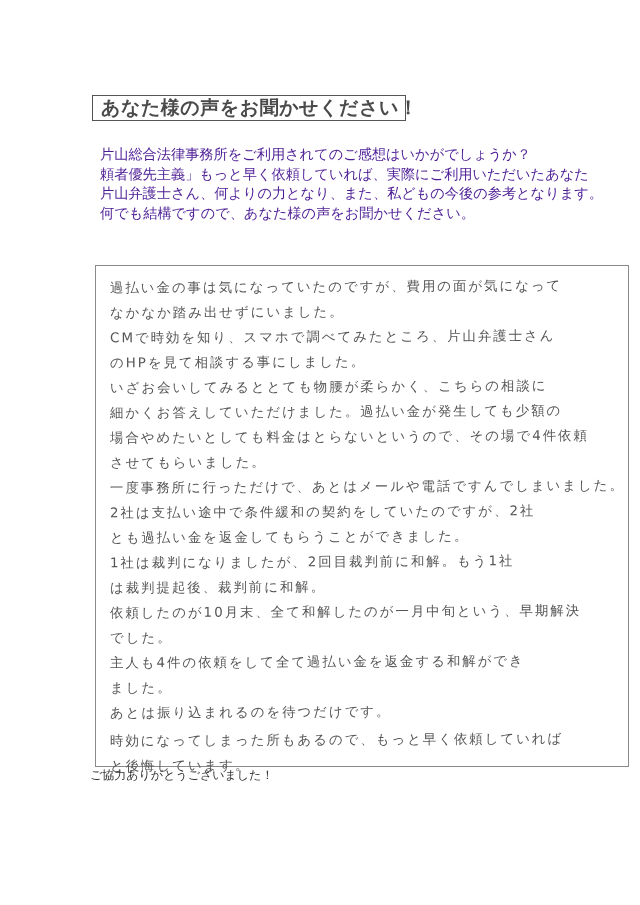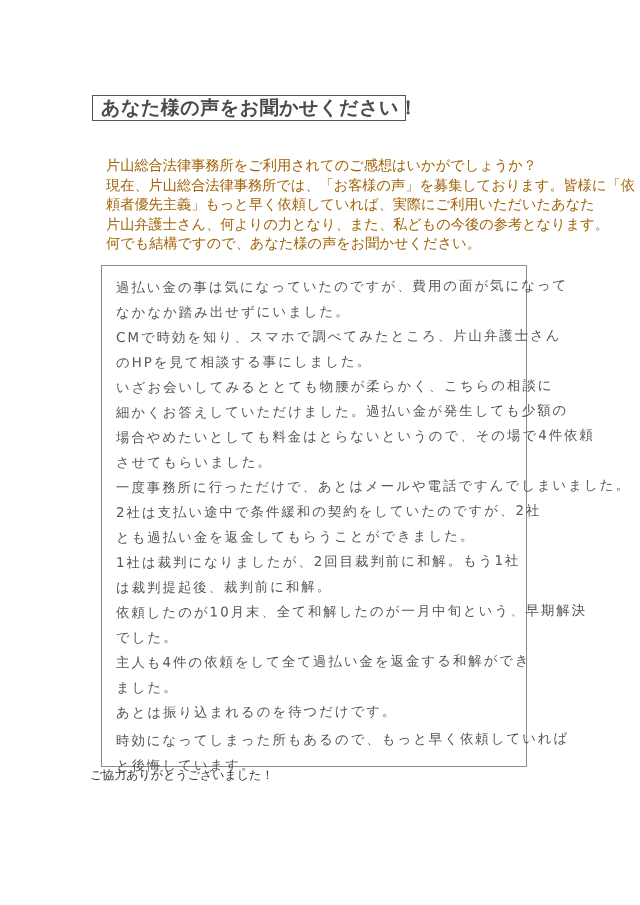--- a/index.html
+++ b/index.html
@@ -12,26 +12,26 @@
     .title-box {
       position: absolute; left: 92px; top: 95px; width: 314px; height: 26px;
       border: 1px solid #555; box-sizing: border-box;
       background: #fff; display: flex; align-items: center; padding-left: 8px;
     }
     .title-text {
       font-size: 19px; font-weight: bold; color: #4a4a4a; letter-spacing: 0.5px;
       white-space: nowrap;
     }
     .intro {
-      position: absolute; left: 106px; top: 145px; width: 460px;
-      font-size: 14.2px; line-height: 19.6px; color: #a16207; margin-top: 11px;
+      position: absolute; left: 100px; top: 145px; width: 460px;
+      font-size: 14.2px; line-height: 19.6px; color: #4c1d95;
     }
     .intro .line { white-space: nowrap; display: block; }
     .hand-box {
-      position: absolute; left: 101px; top: 265px; width: 426px; height: 502px;
+      position: absolute; left: 95px; top: 265px; width: 534px; height: 502px;
       border: 1px solid #8a8a8a; box-sizing: border-box; background: #fff;
     }
     .hand-lines {
       position: absolute; left: 14px; top: 8px; right: 10px;
       font-family: "DejaVu Sans", sans-serif;
       font-size: 13.4px; color: #555;
       letter-spacing: 2px;
     }
     .hand-line {
       display: block; white-space: nowrap; height: 25px; line-height: 25px;
@@ -45,21 +45,20 @@
   </style>
 </head>
 <body>
 
 <div class="title-box">
   <span class="title-text">あなた様の声をお聞かせください！</span>
 </div>
 
 <div class="intro">
   <span class="line">片山総合法律事務所をご利用されてのご感想はいかがでしょうか？</span>
-  <span class="line">現在、片山総合法律事務所では、「お客様の声」を募集しております。皆様に「依</span>
   <span class="line">頼者優先主義」もっと早く依頼していれば、実際にご利用いただいたあなた</span>
   <span class="line">片山弁護士さん、何よりの力となり、また、私どもの今後の参考となります。</span>
   <span class="line">何でも結構ですので、あなた様の声をお聞かせください。</span>
 </div>
 
 <div class="hand-box">
   <div class="hand-lines">
     <span class="hand-line">過払い金の事は気になっていたのですが、費用の面が気になって</span>
     <span class="hand-line">なかなか踏み出せずにいました。</span>
     <span class="hand-line">CMで時効を知り、スマホで調べてみたところ、片山弁護士さん</span>

